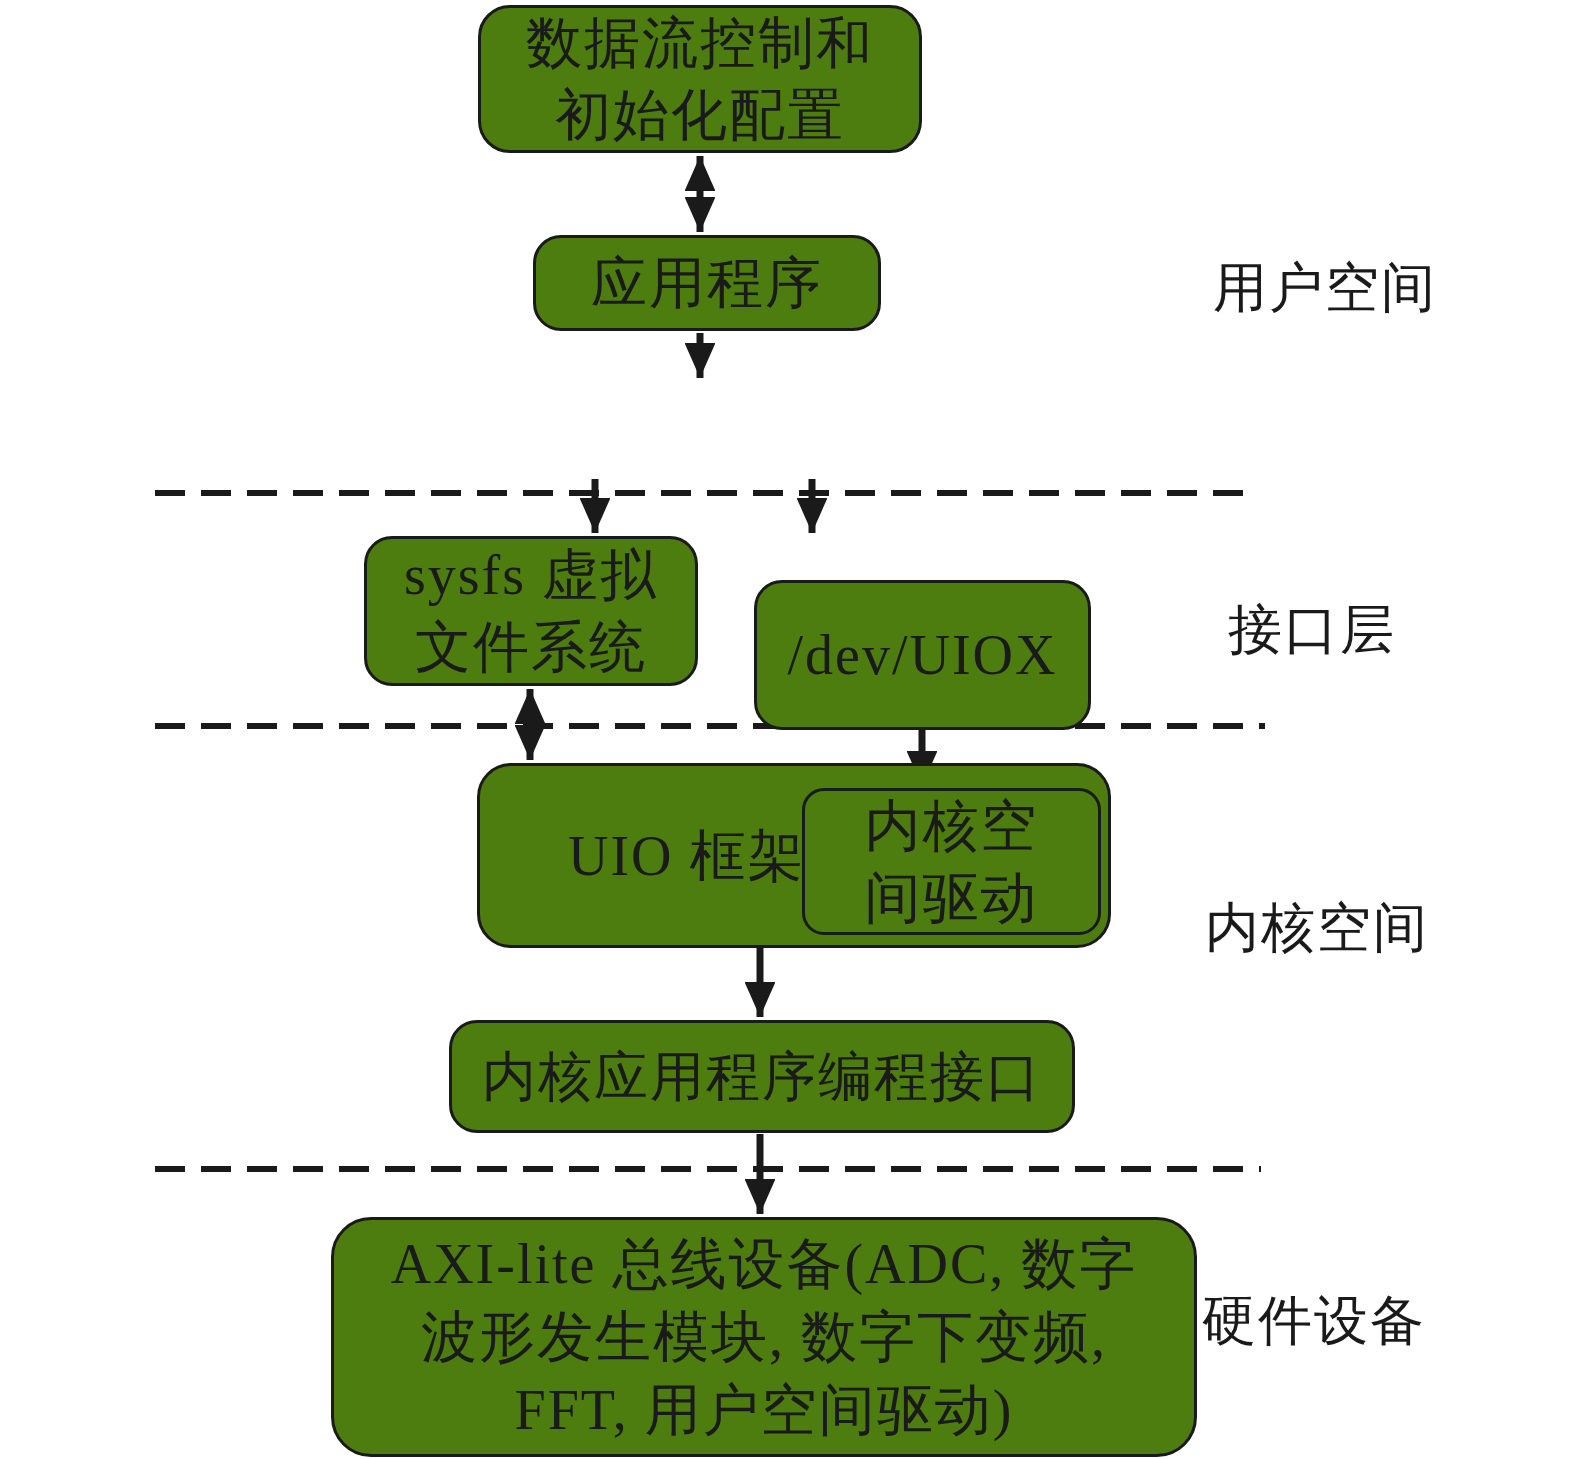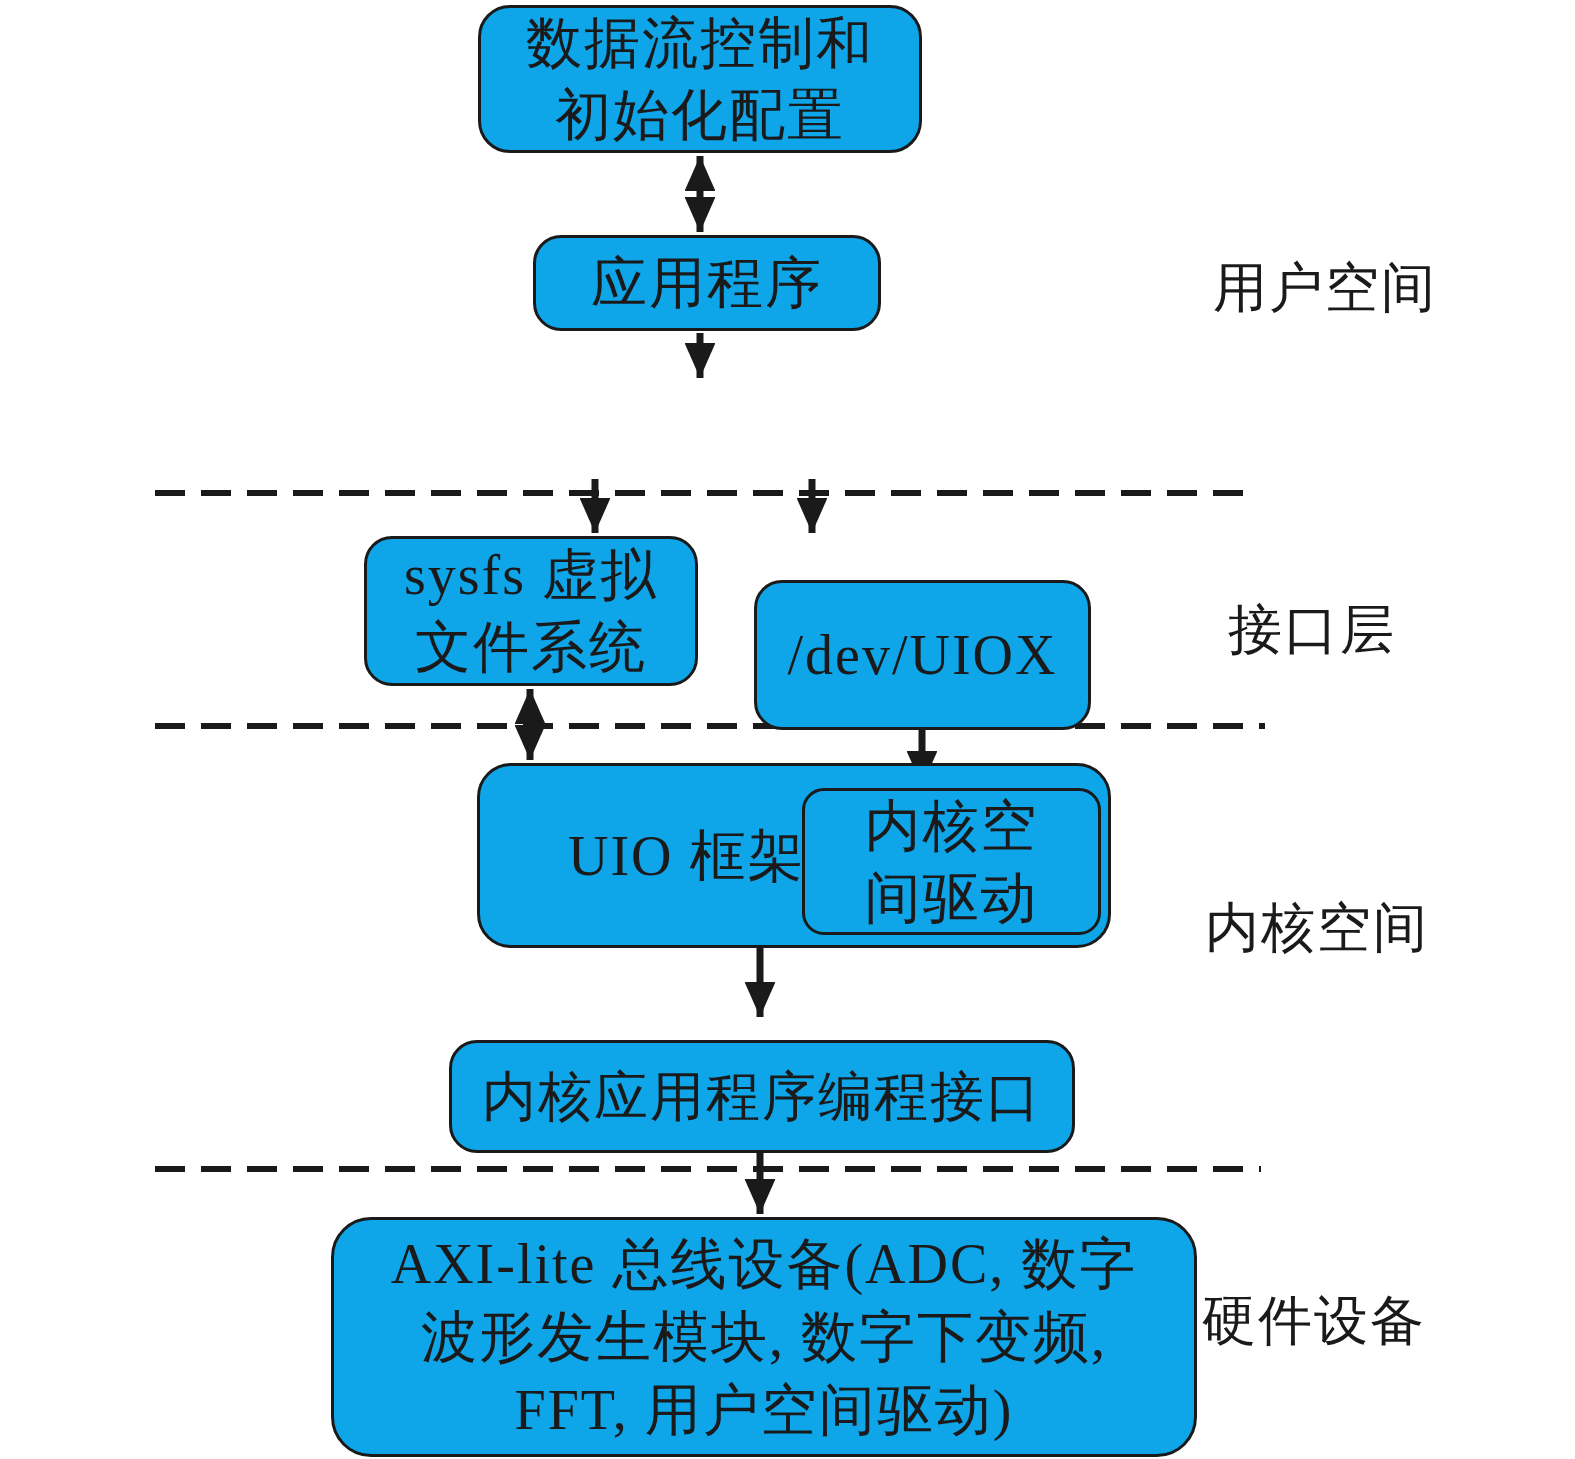--- a/index.html
+++ b/index.html
@@ -18,21 +18,21 @@
     width: 1575px;
     height: 1459px;
     background: #ffffff;
     overflow: hidden;
   }
   .node {
     position: absolute;
     box-sizing: border-box;
     border: 3px solid #1a1a1a;
     border-radius: 28px;
-    background: #0ea5e9;
+    background: #4d7c0f;
     display: flex;
     flex-direction: column;
     align-items: center;
     justify-content: center;
     text-align: center;
     font-size: 56px;
     line-height: 72px;
     letter-spacing: 2px;
     white-space: nowrap;
     z-index: 2;
@@ -42,21 +42,21 @@
     justify-content: center;
     align-items: flex-start;
     padding-left: 88px;
     z-index: 1;
     margin-left: 32px;
   }
   #node-kernel-space-driver {
     z-index: 3;
     border-radius: 22px;
   }
-  #node-kernel-api { font-size: 54px; margin-top: 20px; }
+  #node-kernel-api { font-size: 54px; }
   #node-hardware {
     border-radius: 40px;
     font-size: 56px;
     line-height: 73px;
   }
   .layer-label {
     position: absolute;
     font-size: 54px;
     line-height: 60px;
     letter-spacing: 2px;

